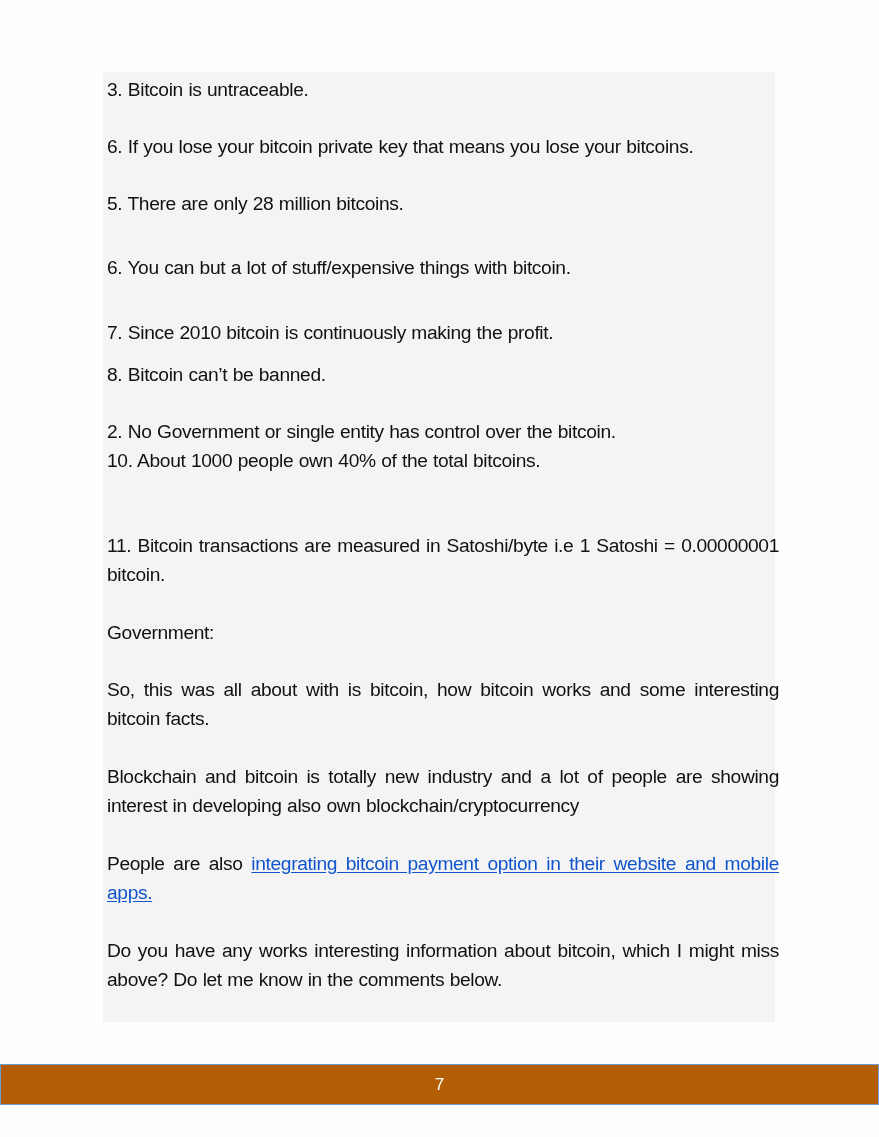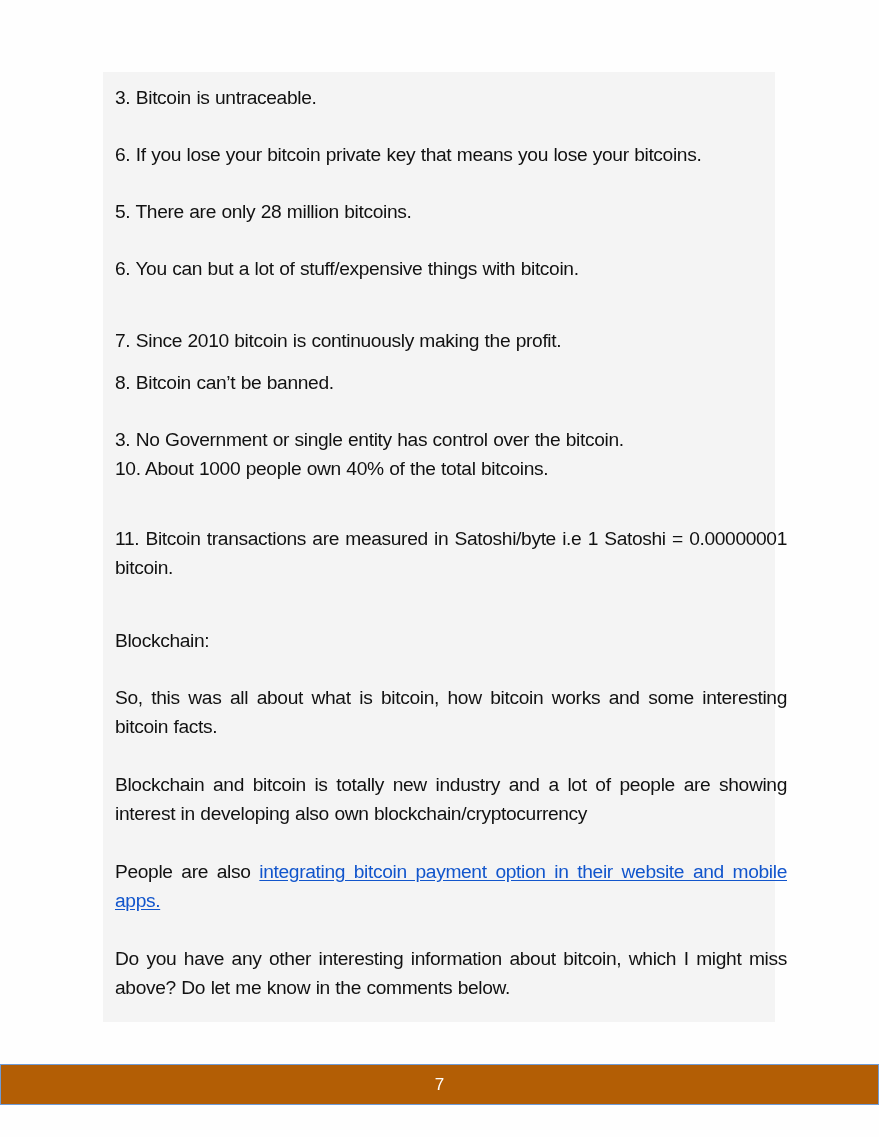--- a/index.html
+++ b/index.html
@@ -19,21 +19,21 @@
       left: 103px;
       top: 72px;
       width: 672px;
       height: 950px;
       background: #f4f4f4;
     }
     .para {
       position: absolute;
       left: 103px;
       width: 672px;
-      margin: 12px;
+      margin: 4px;
       font-size: 19.2px;
       line-height: 29px;
       color: #111111;
       letter-spacing: -0.35px;
       word-spacing: 0.5px;
     }
     .para.justify {
       text-align: justify;
     }
     .para a {
@@ -60,31 +60,31 @@
     }
   </style>
 </head>
 <body>
 
 <div class="content-block"></div>
 
 <p class="para" style="top:71px">3. Bitcoin is untraceable.</p>
 <p class="para" style="top:128px">6. If you lose your bitcoin private key that means you lose your bitcoins.</p>
 <p class="para" style="top:185px">5. There are only 28 million bitcoins.</p>
-<p class="para" style="top:242px">6. You can but a lot of stuff/expensive things with bitcoin.</p>
+<p class="para" style="top:249px">6. You can but a lot of stuff/expensive things with bitcoin.</p>
 <p class="para" style="top:314px">7. Since 2010 bitcoin is continuously making the profit.</p>
 <p class="para" style="top:356px">8. Bitcoin can’t be banned.</p>
-<p class="para" style="top:413px">3. No Government or single entity has control over the bitcoin.</p>
+<p class="para" style="top:413px">2. No Government or single entity has control over the bitcoin.</p>
 <p class="para" style="top:442px">10. About 1000 people own 40% of the total bitcoins.</p>
-<p class="para justify" style="top:512px">11. Bitcoin transactions are measured in Satoshi/byte i.e 1 Satoshi = 0.00000001 bitcoin.</p>
+<p class="para justify" style="top:527px">11. Bitcoin transactions are measured in Satoshi/byte i.e 1 Satoshi = 0.00000001 bitcoin.</p>
 
-<p class="para" style="top:614px">Blockchain:</p>
+<p class="para" style="top:614px">Government:</p>
 
-<p class="para justify" style="top:671px">So, this was all about what is bitcoin, how bitcoin works and some interesting bitcoin facts.</p>
+<p class="para justify" style="top:671px">So, this was all about with is bitcoin, how bitcoin works and some interesting bitcoin facts.</p>
 <p class="para justify" style="top:758px">Blockchain and bitcoin is totally new industry and a lot of people are showing interest in developing also own blockchain/cryptocurrency</p>
 
 <p class="para justify" style="top:845px"><span>People are also </span><a href="#">integrating bitcoin payment option in their website and mobile apps.</a></p>
 
-<p class="para justify" style="top:932px">Do you have any other interesting information about bitcoin, which I might miss above? Do let me know in the comments below.</p>
+<p class="para justify" style="top:932px">Do you have any works interesting information about bitcoin, which I might miss above? Do let me know in the comments below.</p>
 
 <div class="footer-bar">
   <span class="page-number">7</span>
 </div>
 
 </body></html>

